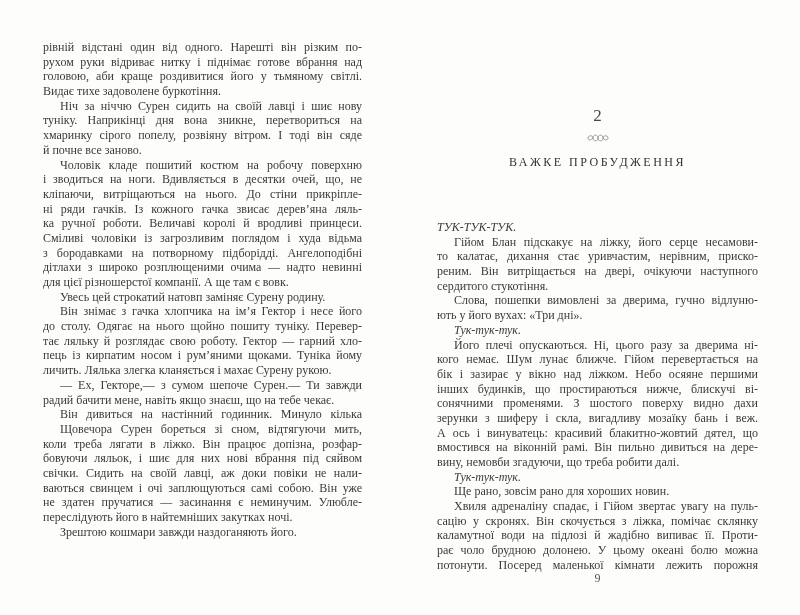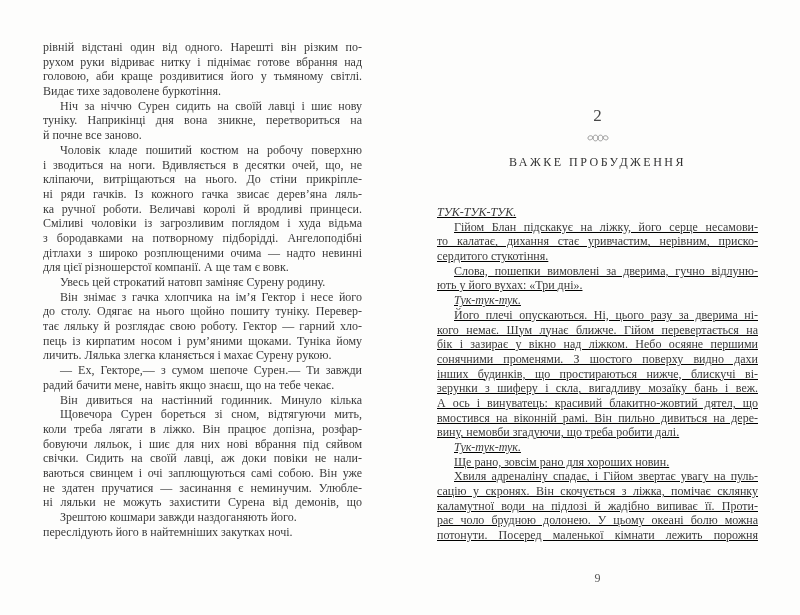--- a/index.html
+++ b/index.html
@@ -26,21 +26,21 @@
     margin-top:66px; text-align:center;
     font-size:17px; line-height:20px; color:#474747;
   }
   .ornament { margin-top:6px; height:12px; text-align:center; }
   .ornament svg { vertical-align:top; }
   .chapter-title {
     margin-top:9px; text-align:center;
     font-size:12px; line-height:19px; letter-spacing:2.5px;
     color:#323232; white-space:nowrap;
   }
-  .page.right .body-text { margin-top:33px;text-decoration:underline; }
+  .page.right .body-text { margin-top:48px; }
   .page-number {
     position:absolute; left:0; right:0; top:531px;
     text-align:center; font-size:12px; color:#565656;
   }
 </style>
 </head>
 <body>
 
 <div class="spread">
 
@@ -52,20 +52,21 @@
         <div class="line">рухом руки відриває нитку і піднімає готове вбрання над</div>
 
         <div class="line">головою, аби краще роздивитися його у тьмяному світлі.</div>
 
         <div class="line end">Видає тихе задоволене буркотіння.</div>
 
         <div class="line ind">Ніч за ніччю Сурен сидить на своїй лавці і шиє нову</div>
 
         <div class="line">туніку. Наприкінці дня вона зникне, перетвориться на</div>
 
+        <div class="line">хмаринку сірого попелу, розвіяну вітром. І тоді він сяде</div>
 
         <div class="line end">й почне все заново.</div>
 
         <div class="line ind">Чоловік кладе пошитий костюм на робочу поверхню</div>
 
         <div class="line">і зводиться на ноги. Вдивляється в десятки очей, що, не</div>
 
         <div class="line">кліпаючи, витріщаються на нього. До стіни прикріпле-</div>
 
         <div class="line">ні ряди гачків. Із кожного гачка звисає дерев’яна ляль-</div>
@@ -104,62 +105,62 @@
         <div class="line">коли треба лягати в ліжко. Він працює допізна, розфар-</div>
 
         <div class="line">бовуючи ляльок, і шиє для них нові вбрання під сяйвом</div>
 
         <div class="line">свічки. Сидить на своїй лавці, аж доки повіки не нали-</div>
 
         <div class="line">ваються свинцем і очі заплющуються самі собою. Він уже</div>
 
         <div class="line">не здатен пручатися — засинання є неминучим. Улюбле-</div>
 
-        <div class="line">ні ляльки не можуть захистити Сурена від демонів, що</div>
+
+        <div class="line end">переслідують його в найтемніших закутках ночі.</div>
 
         <div class="line ind end">Зрештою кошмари завжди наздоганяють його.</div>
-
-        <div class="line end">переслідують його в найтемніших закутках ночі.</div>
       </div>
   </div>
 
   <div class="page right">
     <div class="chapter-number">2</div>
     <div class="ornament">
       <svg width="26" height="12" viewBox="0 0 26 12">
         <path d="M13,6 C13,2.2 8,2.2 8,6 C8,9.8 13,9.8 13,6 C13,2.2 18,2.2 18,6 C18,9.8 13,9.8 13,6 M8,6 C8,3 3,3 3,6 C3,8.4 6,8.6 8,6 M18,6 C18,3 23,3 23,6 C23,8.4 20,8.6 18,6" fill="none" stroke="#9a9a9a" stroke-width="1"></path>
       </svg>
     </div>
     <div class="chapter-title">ВАЖКЕ ПРОБУДЖЕННЯ</div>
     <div class="body-text">
 
         <div class="line it end">ТУК-ТУК-ТУК.</div>
 
         <div class="line ind">Гійом Блан підскакує на ліжку, його серце несамови-</div>
 
         <div class="line">то калатає, дихання стає уривчастим, нерівним, приско-</div>
 
+        <div class="line">реним. Він витріщається на двері, очікуючи наступного</div>
 
         <div class="line end">сердитого стукотіння.</div>
 
         <div class="line ind">Слова, пошепки вимовлені за дверима, гучно відлуню-</div>
 
         <div class="line end">ють у його вухах: «Три дні».</div>
 
         <div class="line ind it end">Тук-тук-тук.</div>
 
         <div class="line ind">Його плечі опускаються. Ні, цього разу за дверима ні-</div>
 
         <div class="line">кого немає. Шум лунає ближче. Гійом перевертається на</div>
 
         <div class="line">бік і зазирає у вікно над ліжком. Небо осяяне першими</div>
 
+        <div class="line">інших будинків, що простираються нижче, блискучі ві-</div>
+
         <div class="line">сонячними променями. З шостого поверху видно дахи</div>
-
-        <div class="line">інших будинків, що простираються нижче, блискучі ві-</div>
 
         <div class="line">зерунки з шиферу і скла, вигадливу мозаїку бань і веж.</div>
 
         <div class="line">А ось і винуватець: красивий блакитно-жовтий дятел, що</div>
 
         <div class="line">вмостився на віконній рамі. Він пильно дивиться на дере-</div>
 
         <div class="line end">вину, немовби згадуючи, що треба робити далі.</div>
 
         <div class="line ind it end">Тук-тук-тук.</div>

